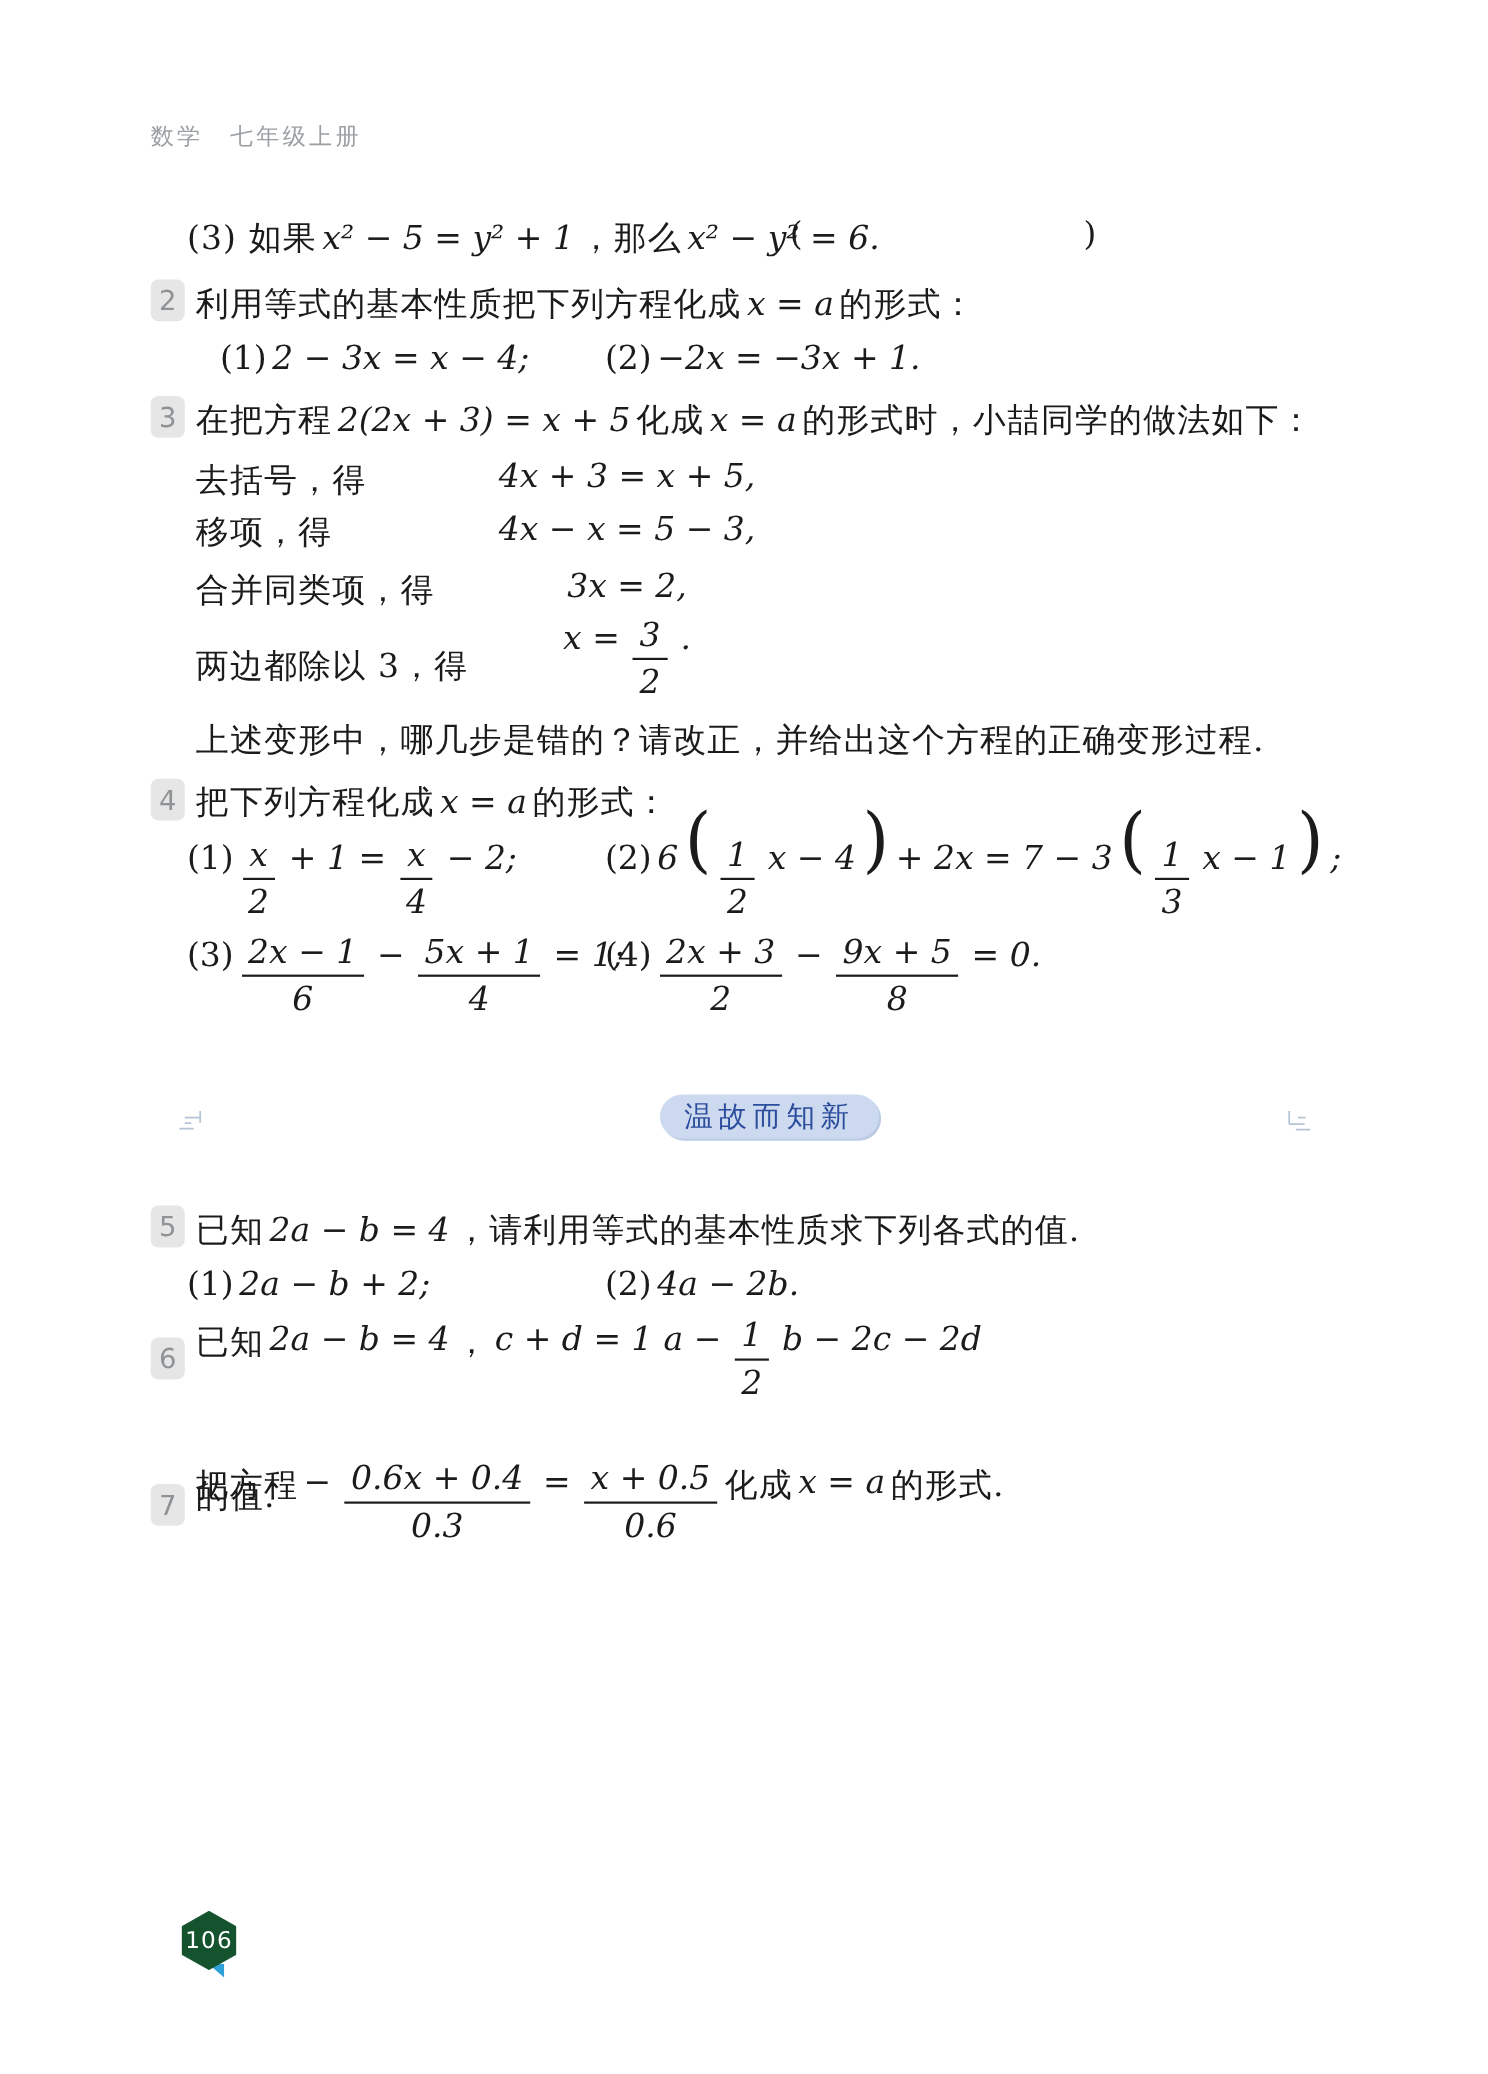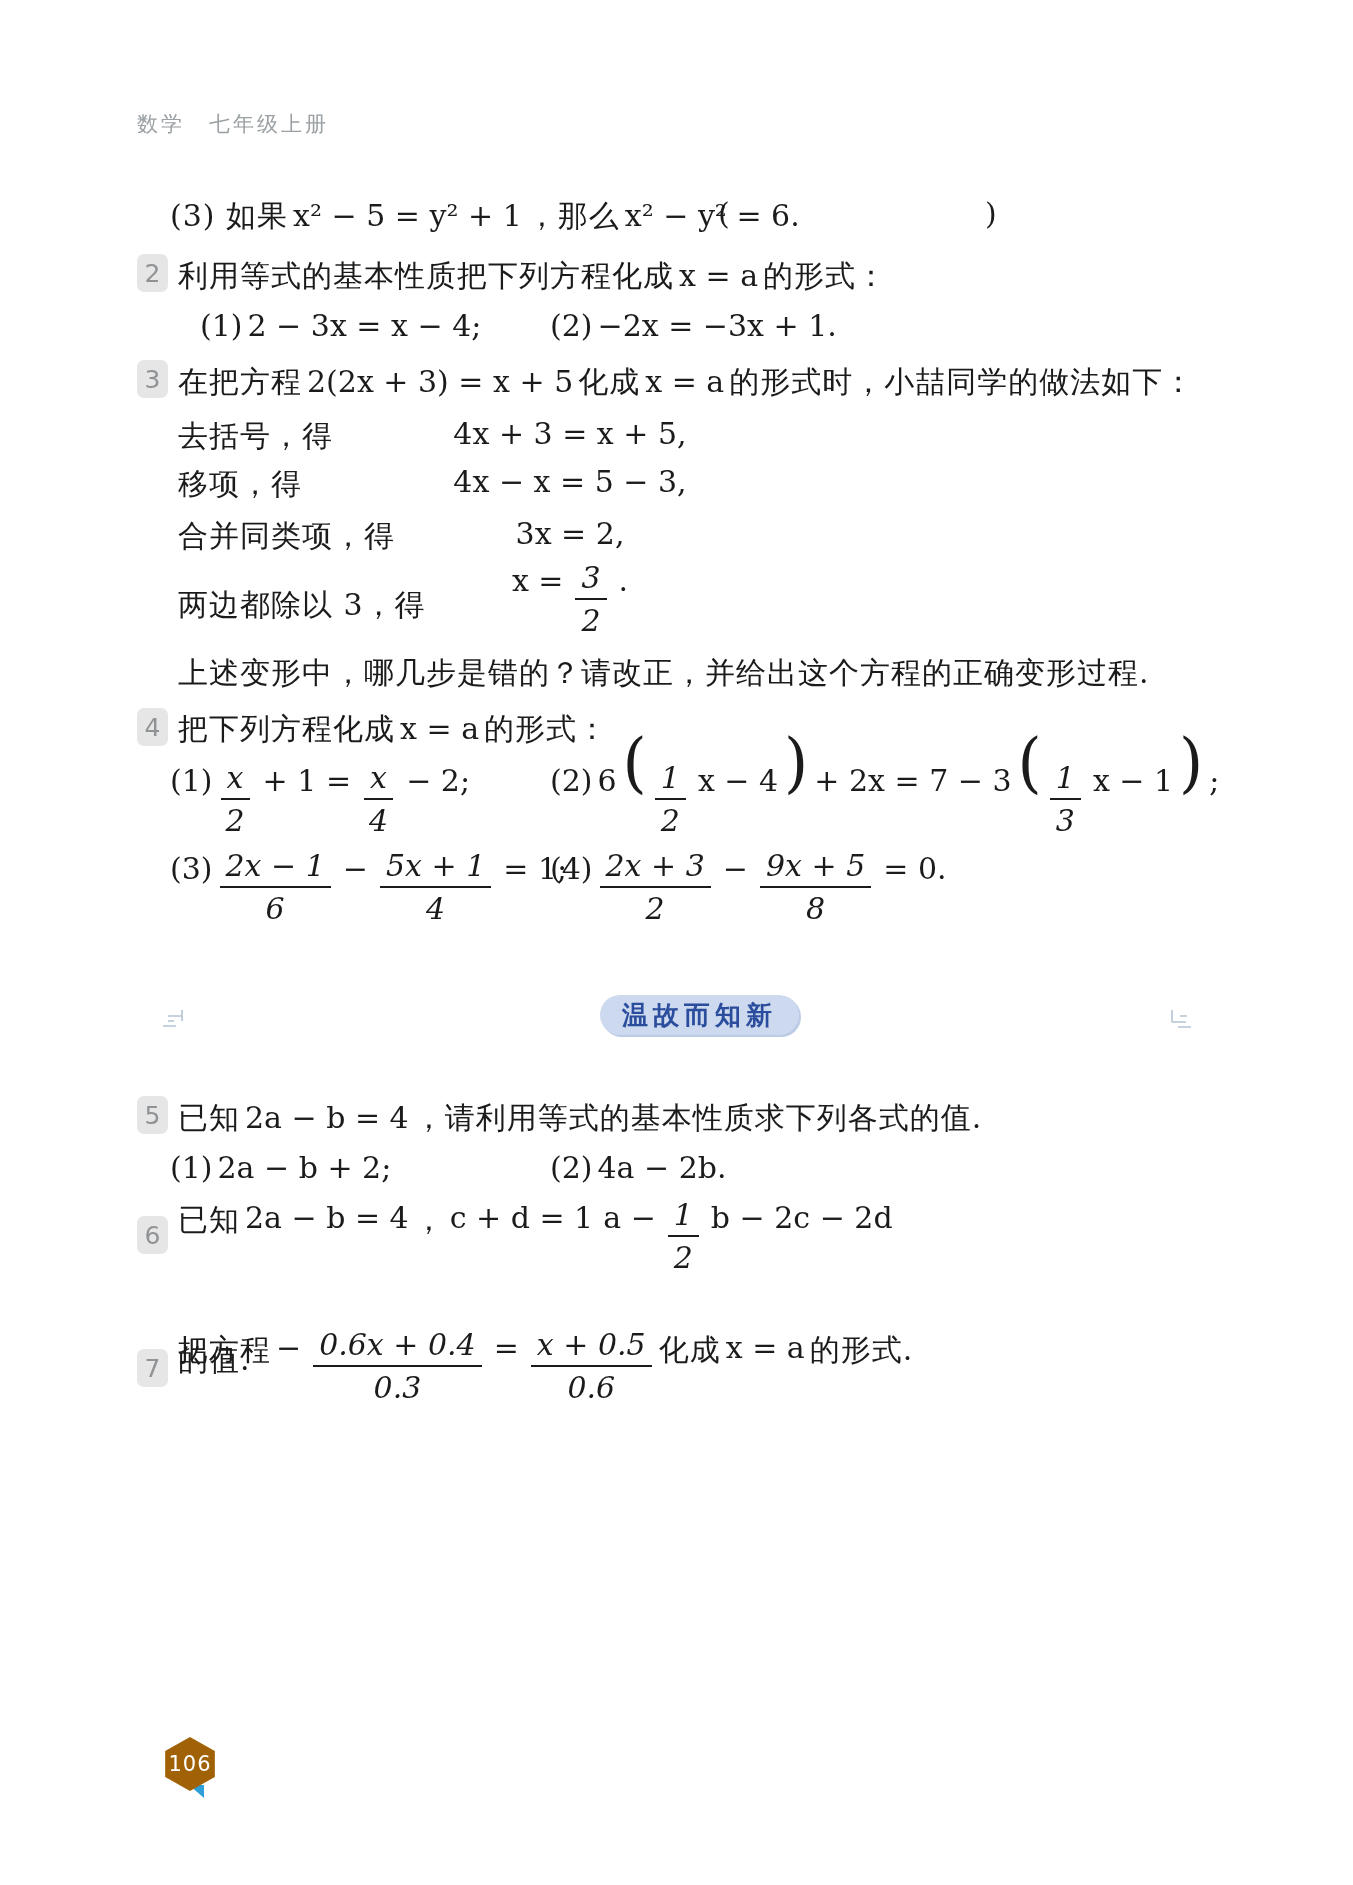--- a/index.html
+++ b/index.html
@@ -14,21 +14,21 @@
     overflow: hidden;
   }
   .hdr {
     position: absolute; left: 137px; top: 110px;
     font-size: 21px; color: #9aa0a3;
     font-family: "DejaVu Sans", "Liberation Sans", sans-serif;
     letter-spacing: 3px;
   }
   .line { position: absolute; font-size: 30px; white-space: nowrap; }
   .cn { letter-spacing: 1px; }
-  .m  { margin: 0 5px; }
+  .m  { font-style: italic; margin: 0 5px; }
   .qbadge {
     position: absolute; left: 137px;
     width: 31px; height: 38px; border-radius: 7px;
     background: #e6e6e6; color: #8f9396;
     font-family: "DejaVu Sans", "Liberation Sans", sans-serif;
     font-size: 25px;
     display: flex; align-items: center; justify-content: center;
   }
   .flexline {
     position: absolute; display: flex; align-items: flex-start;
@@ -45,27 +45,26 @@
     margin: 0 1px; transform: scaleY(1.05); font-weight: 300;
   }
   .ansparen { position: absolute; top: 0; font-size: 30px; }
   .review {
     position: absolute; left: 600px; top: 995px;
     min-width: 172px; height: 40px; padding: 0 22px;
     background: #cdd9ee; border-radius: 21px;
     color: #2b4d9d; font-size: 26px; letter-spacing: 5px;
     display: flex; align-items: center; justify-content: center;
     box-shadow: 2px 2px 0 #bccbe6;
-    font-weight: bold;
   }
   .corner { position: absolute; width: 30px; height: 30px; }
   .hexwrap { position: absolute; left: 163px; top: 1737px; width: 54px; height: 62px; }
   .hexshape {
     width: 54px; height: 54px;
-    background: #a16207;
+    background: #14532d;
     clip-path: polygon(50% 0, 96% 26%, 96% 74%, 50% 100%, 4% 74%, 4% 26%);
     display: flex; align-items: center; justify-content: center;
     color: #ffffff; font-size: 21px; letter-spacing: 1px;
     font-family: "DejaVu Sans", "Liberation Sans", sans-serif;
   }
   .hextail {
     position: absolute; left: 26px; top: 48px;
     width: 15px; height: 13px; background: #2f9fd8;
     clip-path: polygon(0 0, 100% 0, 100% 100%);
   }

